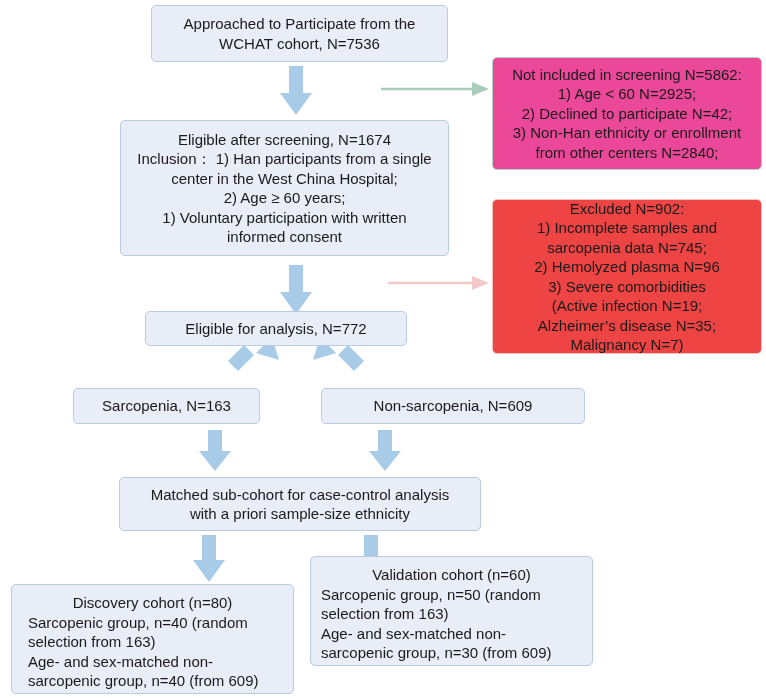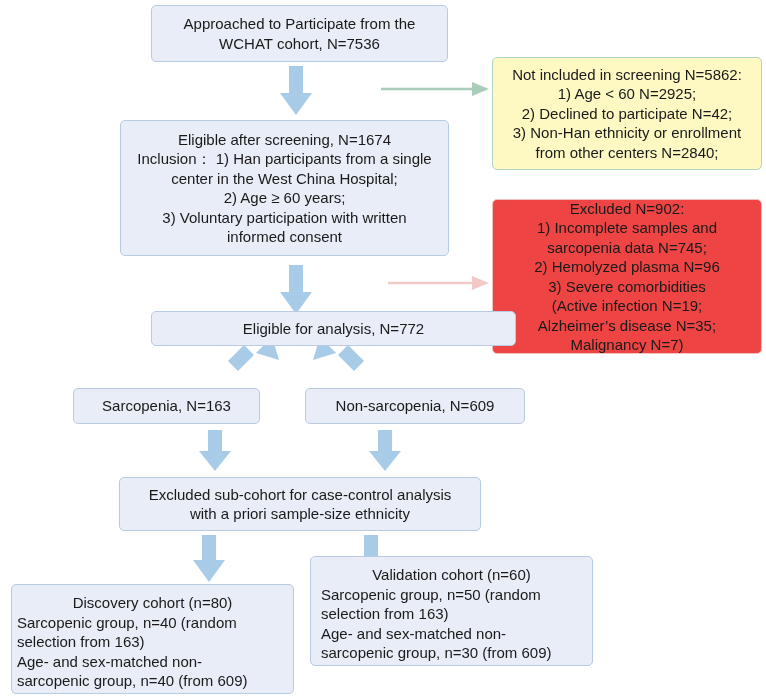--- a/index.html
+++ b/index.html
@@ -24,21 +24,21 @@
     line-height:1.30;
     font-size:15px;
     border-radius:5px;
     white-space:pre-line;
   }
   .blue{
     background:#e9edf7;
     border:1.6px solid #b9cbe0;
   }
   .green{
-    background:#fef9c3;
+    background:#ec4899;
     border:1.6px solid #b2d4c2;
   }
   .pink{
     background:#ef4444;
     border:1.6px solid #f0c3c0;
   }
   .node .ln{display:block;width:100%;}
   .node.leftalign{align-items:flex-start;text-align:left;}
   .node.leftalign .ctr{width:100%;text-align:center;}
 
@@ -108,53 +108,53 @@
     <span class="ln">2) Declined to participate N=42;</span>
     <span class="ln">3) Non-Han ethnicity or enrollment</span>
     <span class="ln">from other centers N=2840;</span>
   </div>
 
   <div class="node blue pad" style="left:120px;top:120px;width:329px;height:136px;">
     <span class="ln">Eligible after screening, N=1674</span>
     <span class="ln">Inclusion： 1) Han participants from a single</span>
     <span class="ln">center in the West China Hospital;</span>
     <span class="ln">2) Age ≥ 60 years;</span>
-    <span class="ln">3) Voluntary participation with written</span>
+    <span class="ln">1) Voluntary participation with written</span>
     <span class="ln">informed consent</span>
   </div>
 
   <div class="node pink pad" style="left:492px;top:199px;width:270px;height:155px;">
     <span class="ln">Excluded N=902:</span>
     <span class="ln">1) Incomplete samples and</span>
     <span class="ln">sarcopenia data N=745;</span>
     <span class="ln">2) Hemolyzed plasma N=96</span>
     <span class="ln">3) Severe comorbidities</span>
     <span class="ln">(Active infection N=19;</span>
     <span class="ln">Alzheimer’s disease N=35;</span>
     <span class="ln">Malignancy N=7)</span>
   </div>
 
-  <div class="node blue pad" style="left:151px;top:311px;width:365px;height:35px;">
+  <div class="node blue pad" style="left:145px;top:311px;width:262px;height:35px;">
     <span class="ln">Eligible for analysis, N=772</span>
   </div>
 
   <div class="node blue pad" style="left:73px;top:388px;width:187px;height:36px;">
     <span class="ln">Sarcopenia, N=163</span>
   </div>
 
-  <div class="node blue pad" style="left:305px;top:388px;width:220px;height:36px;">
+  <div class="node blue pad" style="left:321px;top:388px;width:264px;height:36px;">
     <span class="ln">Non-sarcopenia, N=609</span>
   </div>
 
   <div class="node blue pad" style="left:119px;top:477px;width:362px;height:54px;">
-    <span class="ln">Excluded sub-cohort for case-control analysis</span>
+    <span class="ln">Matched sub-cohort for case-control analysis</span>
     <span class="ln">with a priori sample-size ethnicity</span>
   </div>
 
-  <div class="node blue leftalign" style="left:11px;top:584px;width:283px;height:110px;padding:8px 5px;justify-content:flex-start;">
+  <div class="node blue leftalign" style="left:11px;top:584px;width:283px;height:110px;padding:8px 16px;justify-content:flex-start;">
     <span class="ln ctr">Discovery cohort (n=80)</span>
     <span class="ln">Sarcopenic group, n=40 (random</span>
     <span class="ln">selection from 163)</span>
     <span class="ln">Age- and sex-matched non-</span>
     <span class="ln">sarcopenic group, n=40 (from 609)</span>
   </div>
 
   <div class="node blue leftalign" style="left:310px;top:556px;width:283px;height:110px;padding:8px 10px;justify-content:flex-start;">
     <span class="ln ctr">Validation cohort (n=60)</span>
     <span class="ln">Sarcopenic group, n=50 (random</span>

